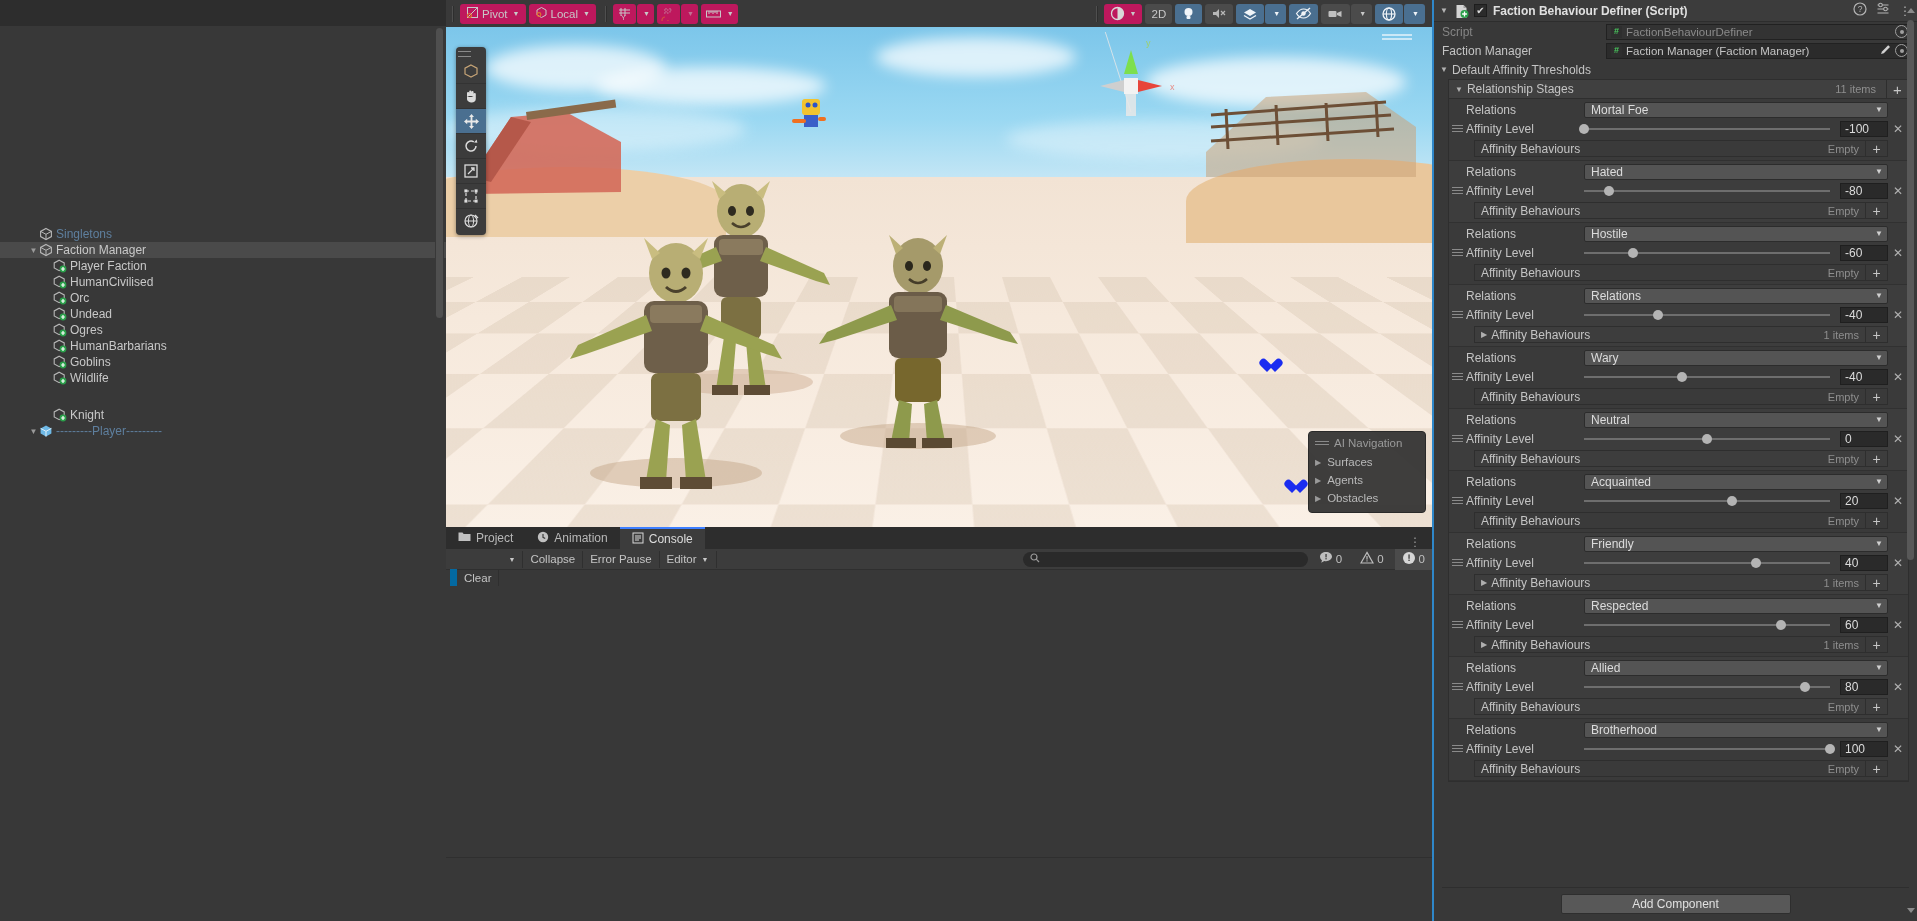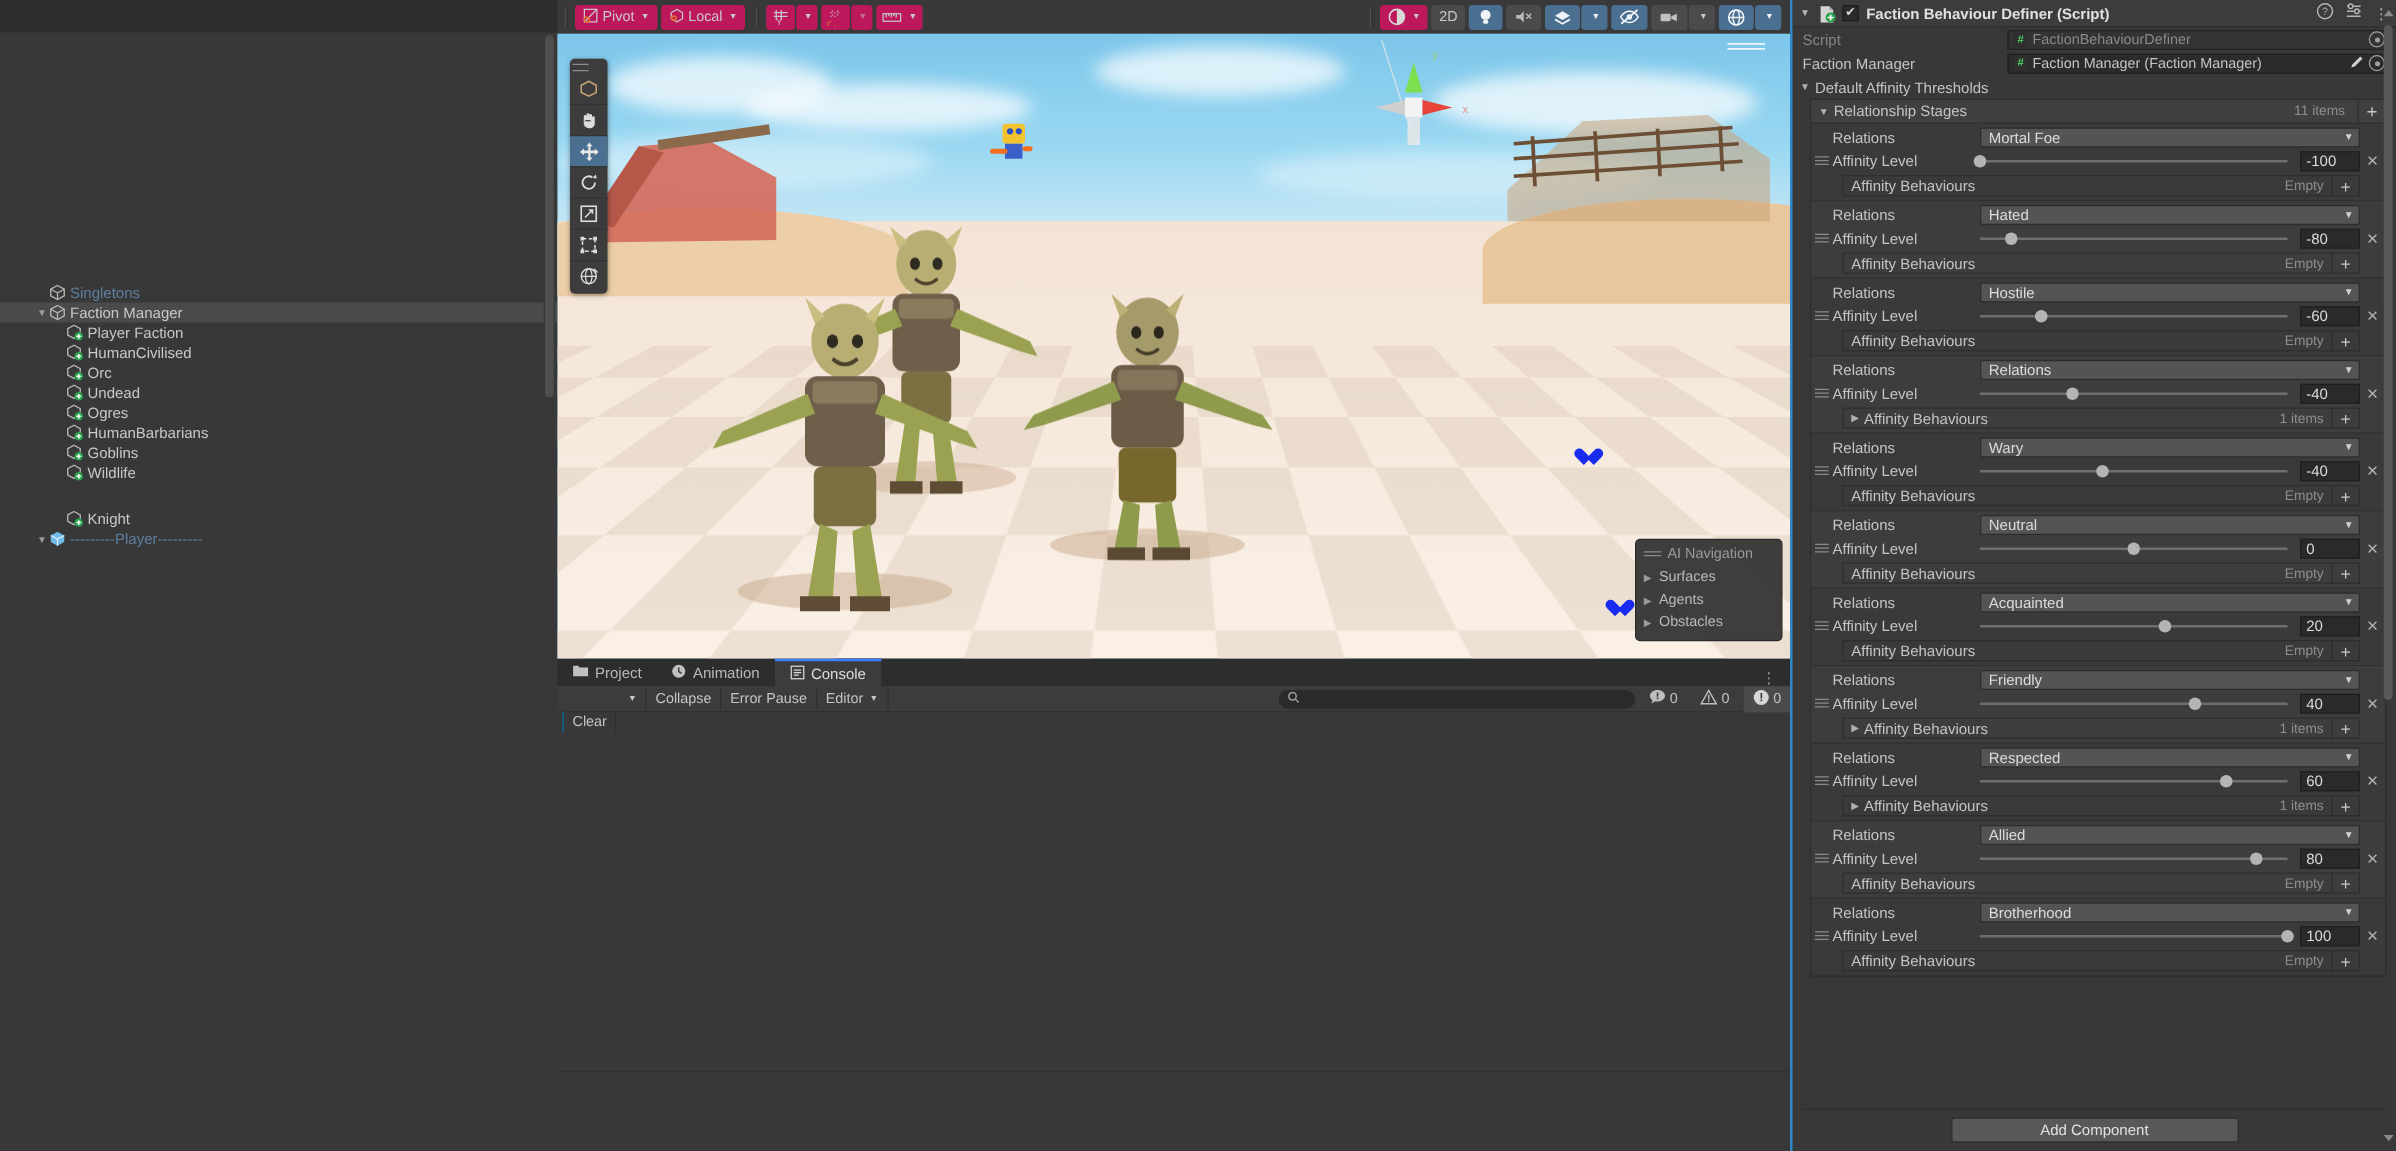--- a/index.html
+++ b/index.html
@@ -179,21 +179,21 @@
   #console-kebab { margin-left: auto; padding-right: 10px; color: #9a9a9a; letter-spacing:1px;}
   #console-toolbar {
     height: 21px; background: #3c3c3c; display: flex; align-items: center;
     padding-left: 4px; border-bottom: 1px solid #2f2f2f;
   }
   .cbtn {
     height: 17px; display: flex; align-items: center; gap: 3px;
     padding: 0 7px; color: #c4c4c4; font-size: 11.5px;
     border-right: 1px solid #2f2f2f; cursor: default;
   }
-  .cbtn.first { border-left: 1px solid #0369a1; margin-top: 37px; }
+  .cbtn.first { border-left: 7px solid #0369a1; margin-top: 37px; }
   #console-search {
     margin-left: auto; display: flex; align-items: center; gap: 4px;
   }
   #search-box {
     width: 285px; height: 15px; background: #2a2a2a; border-radius: 8px;
     display: flex; align-items: center; padding: 0 7px; gap: 4px;
     color: #7a7a7a; font-size: 10.5px;
   }
   .count-pill {
     display: flex; align-items: center; gap: 3px; padding: 0 7px;

